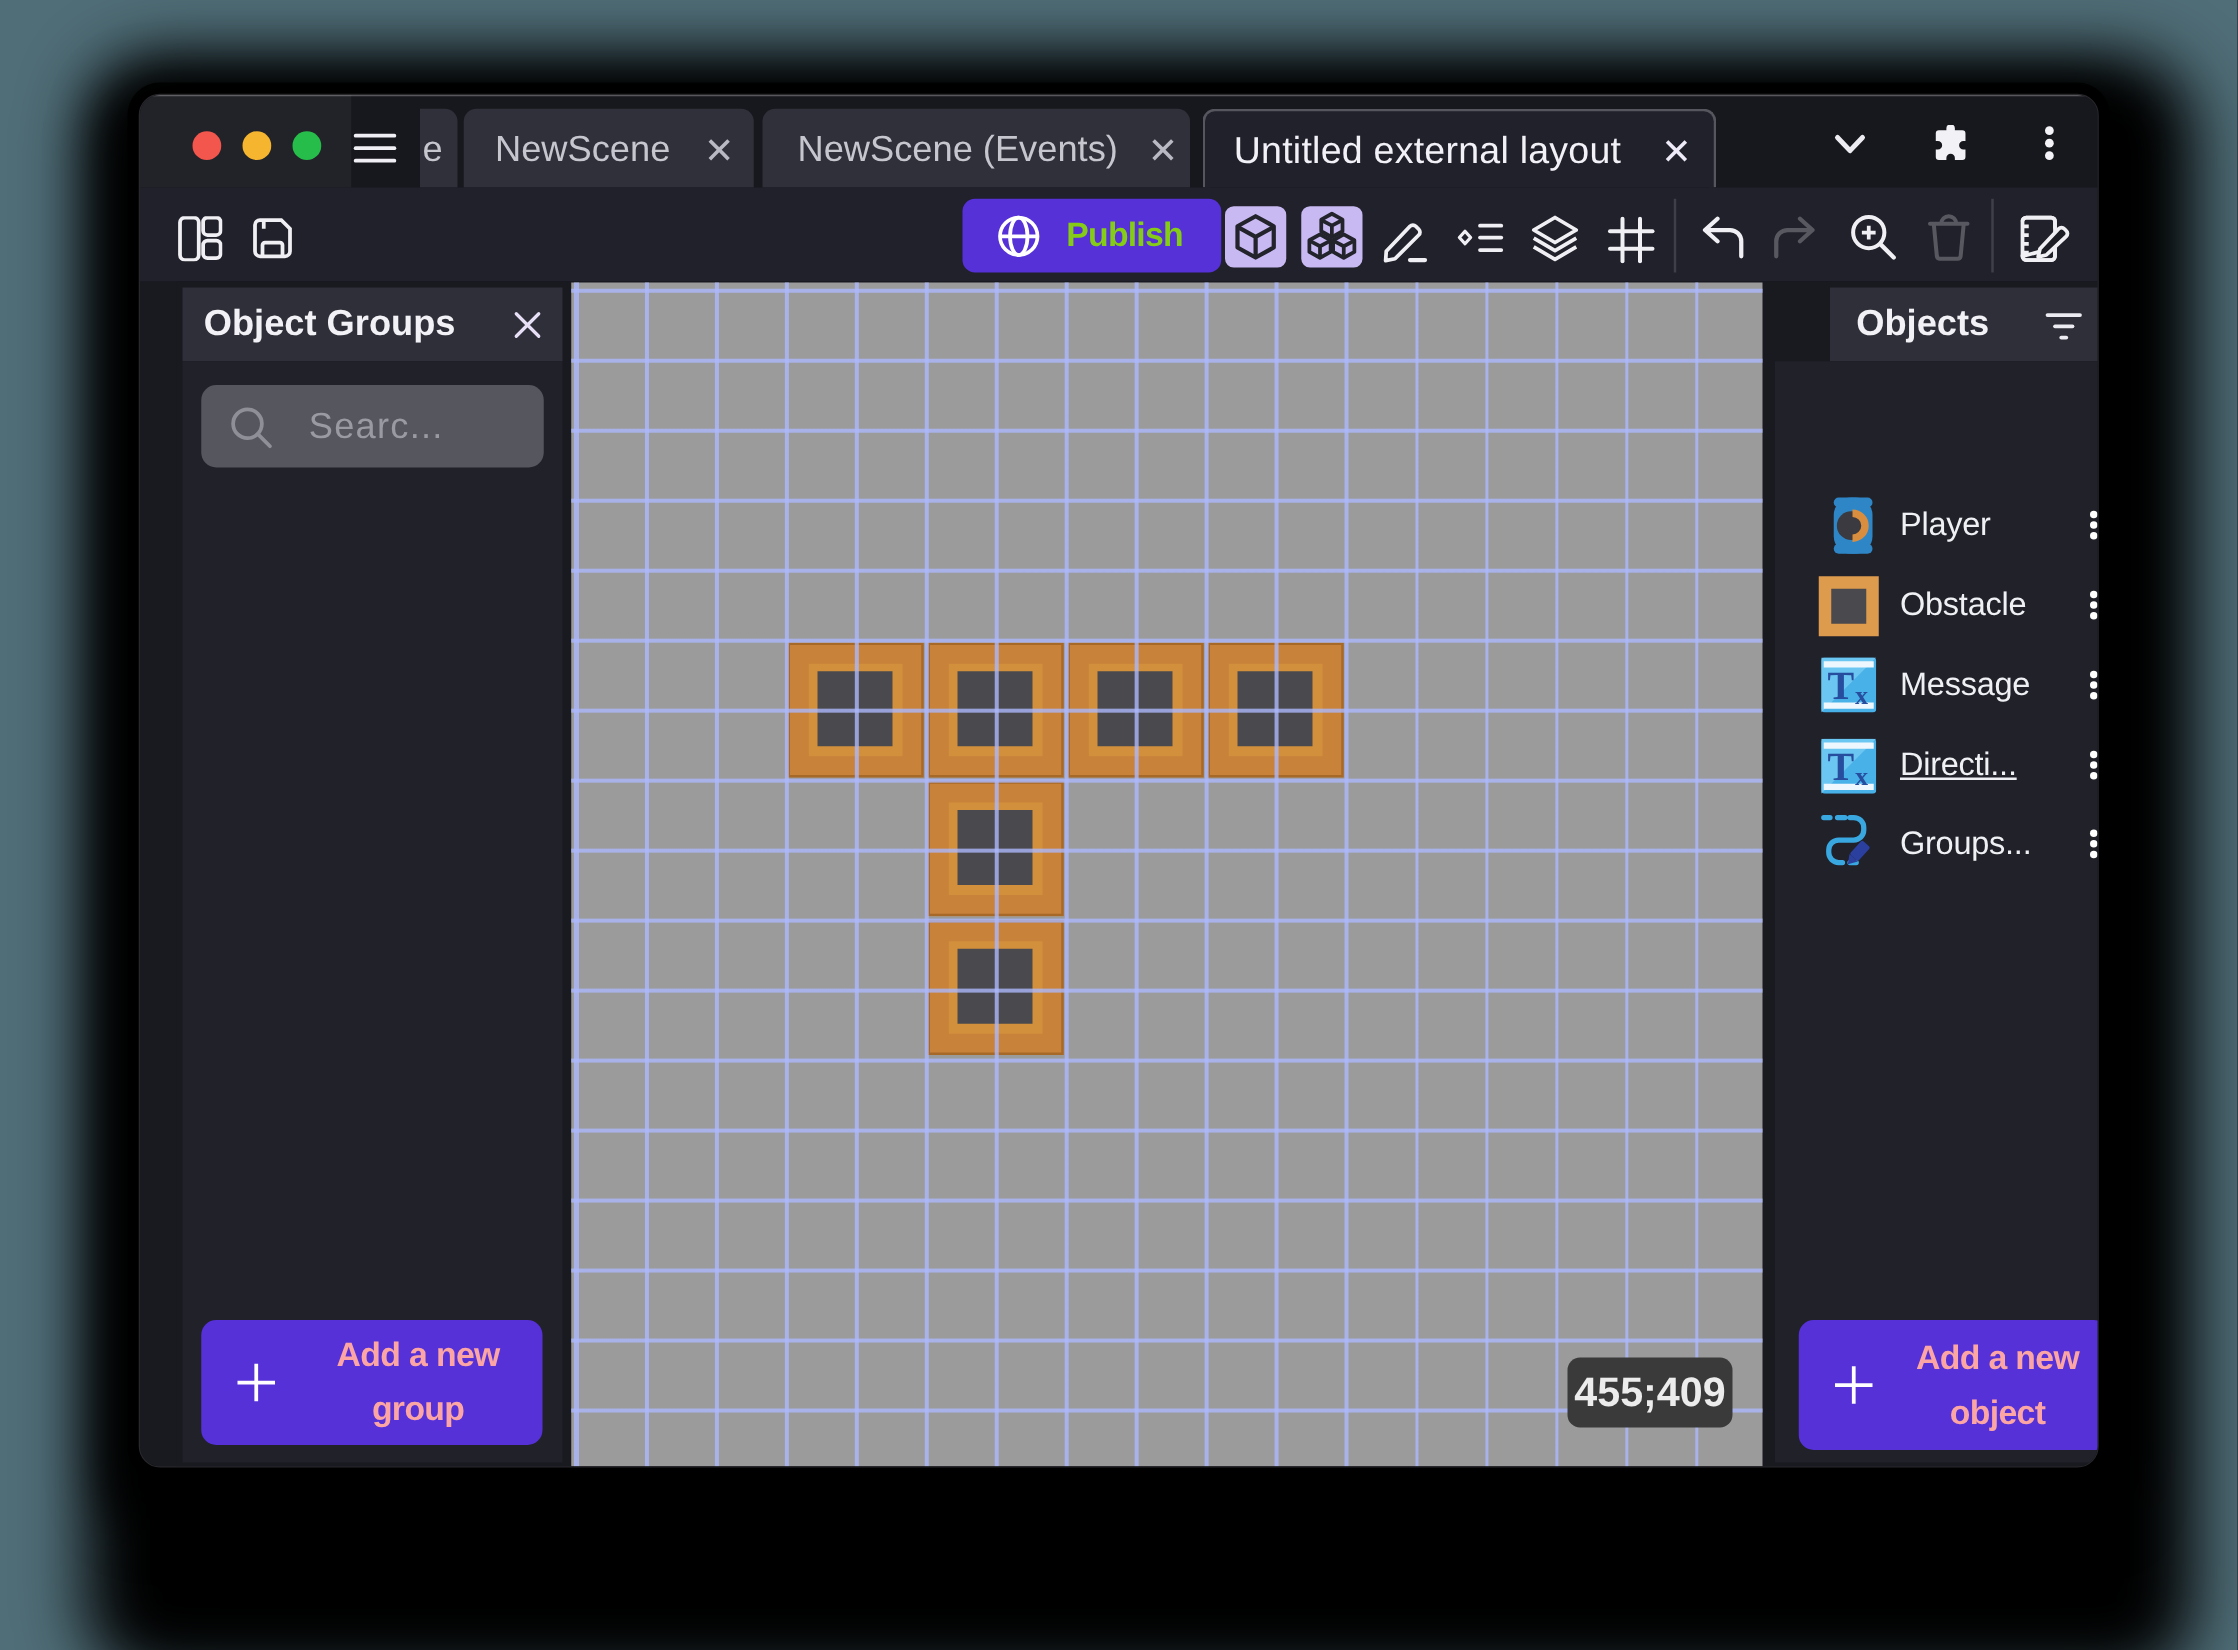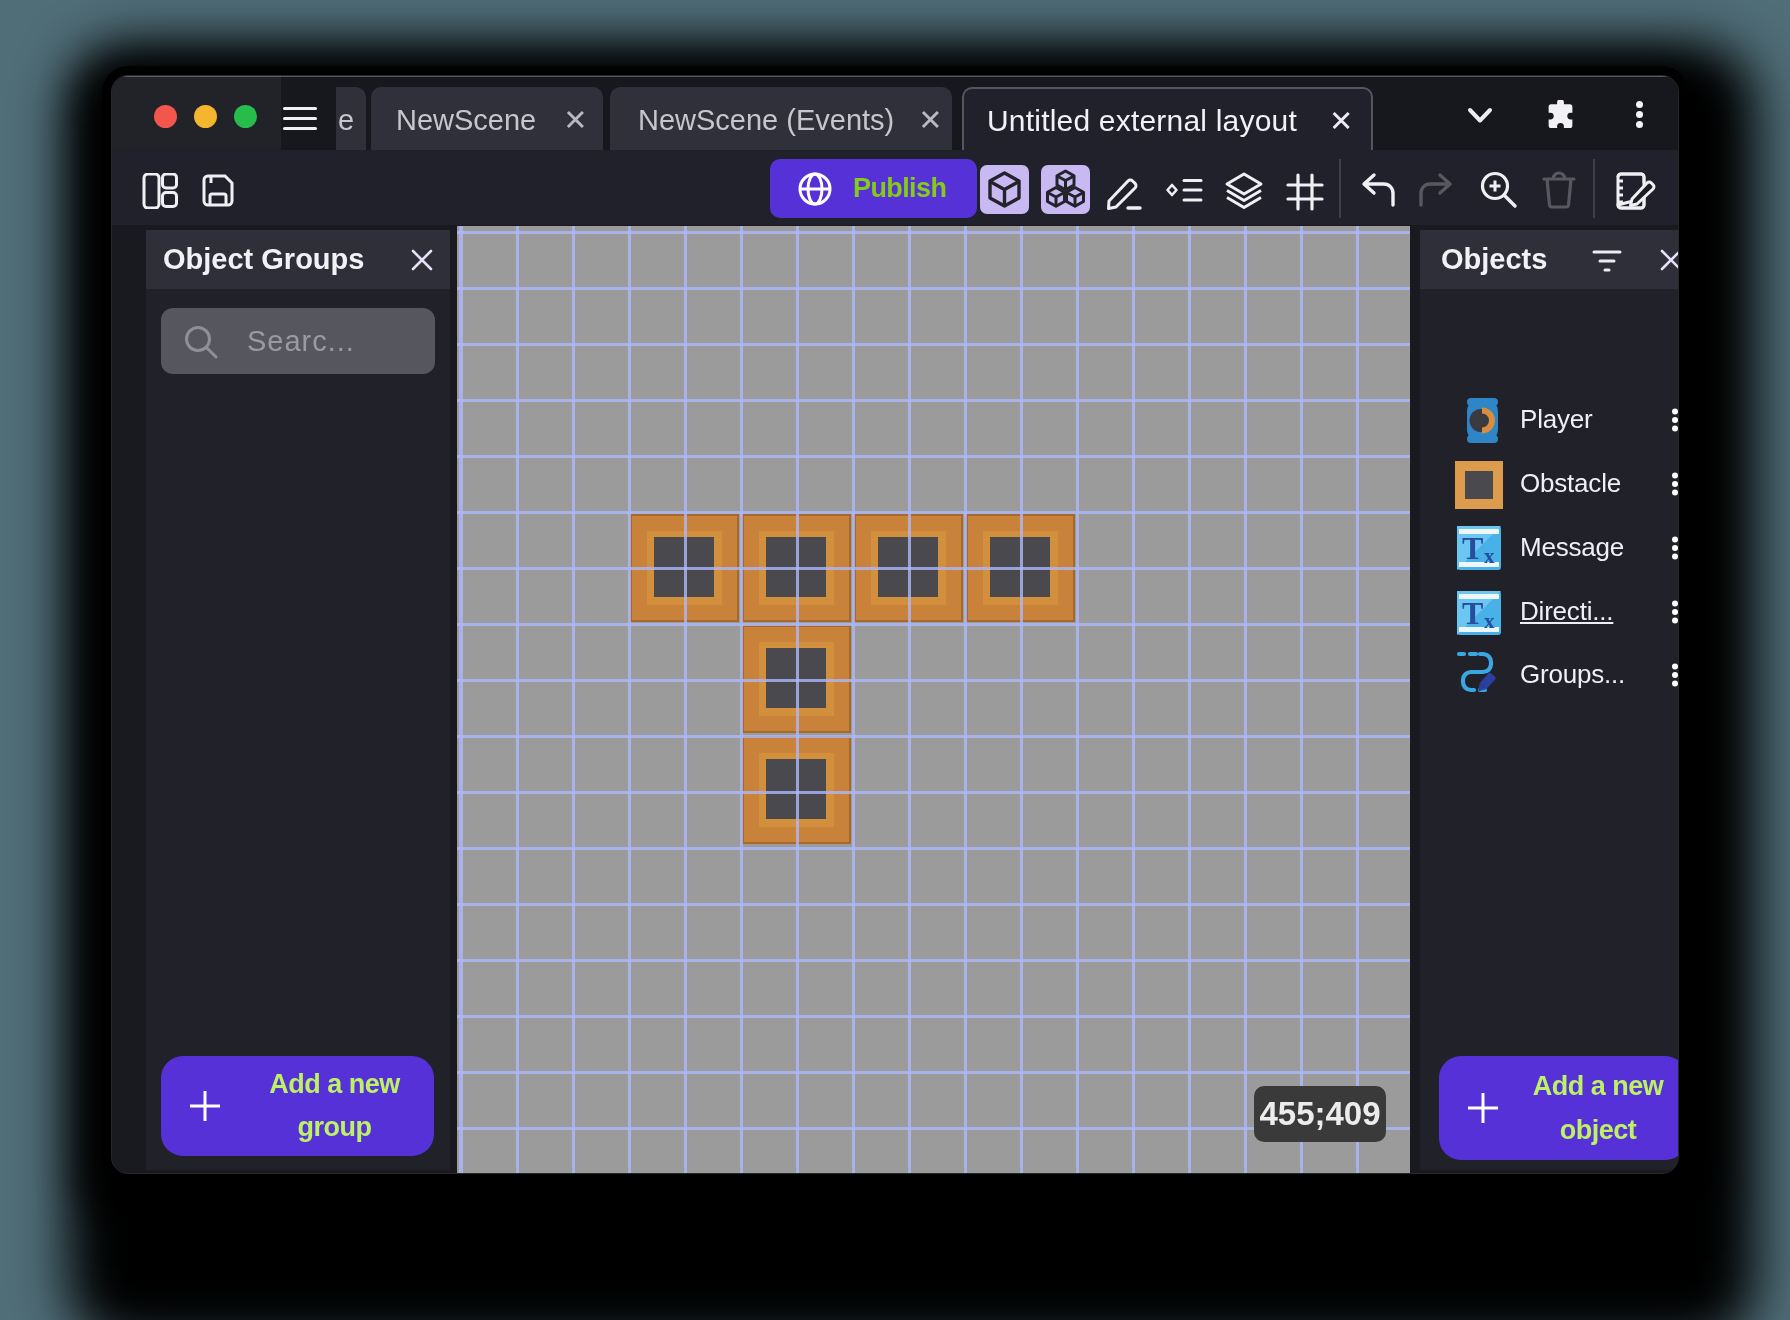--- a/index.html
+++ b/index.html
@@ -32,21 +32,21 @@
   #publishbtn { position:absolute; left:658px; top:9px; width:207px; height:59px;
     background:#5631d8; border-radius:10px; display:flex; align-items:center; color:#84cc16; }
   .pursq { position:absolute; top:15px; width:49px; height:49px; background:#c9b9f3; border-radius:7px; }
   .vsep { position:absolute; top:9px; width:2px; height:59px; background:#3f3f49; }
   
   #content { position:absolute; left:0; top:149px; width:100%; height:948px; background:#191920;margin-left:29px; }
   .panel-h { position:absolute; height:59px; background:#2f2f39; color:#f1f1f6; font-size:29px; font-weight:700; }
   .panel-b { position:absolute; background:#21212a; }
   .search { position:absolute; background:#56565e; border-radius:12px; }
   .ph { position:absolute; color:#9a9aa2; font-size:29px; letter-spacing:1px; }
-  .addbtn { position:absolute; background:#5631d8; border-radius:22px; color:#bef264; font-size:27px; font-weight:700; letter-spacing:-0.5px; }
+  .addbtn { position:absolute; background:#5631d8; border-radius:12px; color:#fca5a5; font-size:27px; font-weight:700; letter-spacing:-0.5px; }
   .panelx { position:absolute; color:#e6dff5; }
   
   #canvas { position:absolute; left:316px; top:1px; width:953px; height:947px; background:#9b9b9b; }
   #gridoverlay { position:absolute; left:0; top:0; width:100%; height:100%; z-index:5;
     background-image:
       repeating-linear-gradient(to right, rgba(172,184,252,0.8) 0 3px, transparent 3px 56px),
       repeating-linear-gradient(to bottom, rgba(172,184,252,0.8) 0 3px, transparent 3px 56px);
     background-position: 3px 5px; }
   .tile { position:absolute; width:109px; height:108px; background:#c8823a; box-shadow: inset 0 0 0 2px rgba(105,60,10,0.35); }
   .tile .mid { position:absolute; left:17px; top:17px; right:17px; bottom:17px; background:#d3903c; }
@@ -239,21 +239,21 @@
           <div class="core"></div>
         </div>
       <div class="tile" style="left:285px; top:510px;">
           <div class="mid"></div>
           <div class="core"></div>
         </div>
       <div id="gridoverlay"></div>
       <div id="badge">455;409</div>
     </div>
 
-    <div class="panel-h" style="left:1279px; top:5px; width:282px;">
+    <div class="panel-h" style="left:1323px; top:5px; width:282px;">
       <span style="position:absolute; left:21px; top:13px;">Objects</span>
       <svg class="panelx" style="left:172px; top:19px;" width="30" height="24" viewBox="0 0 30 24">
         <g stroke="#ececf2" stroke-width="3" stroke-linecap="round">
           <path d="M2 3 h26"></path>
             <path d="M8 12 h14"></path>
             <path d="M13 21 h4"></path>
         </g>
       </svg>
       <svg class="panelx" style="left:239px; top:18px;" width="24" height="24" viewBox="0 0 24 24">
           <path d="M3 3 L21 21 M21 3 L3 21" stroke="#e6dff5" stroke-width="2.6" stroke-linecap="round"></path>

